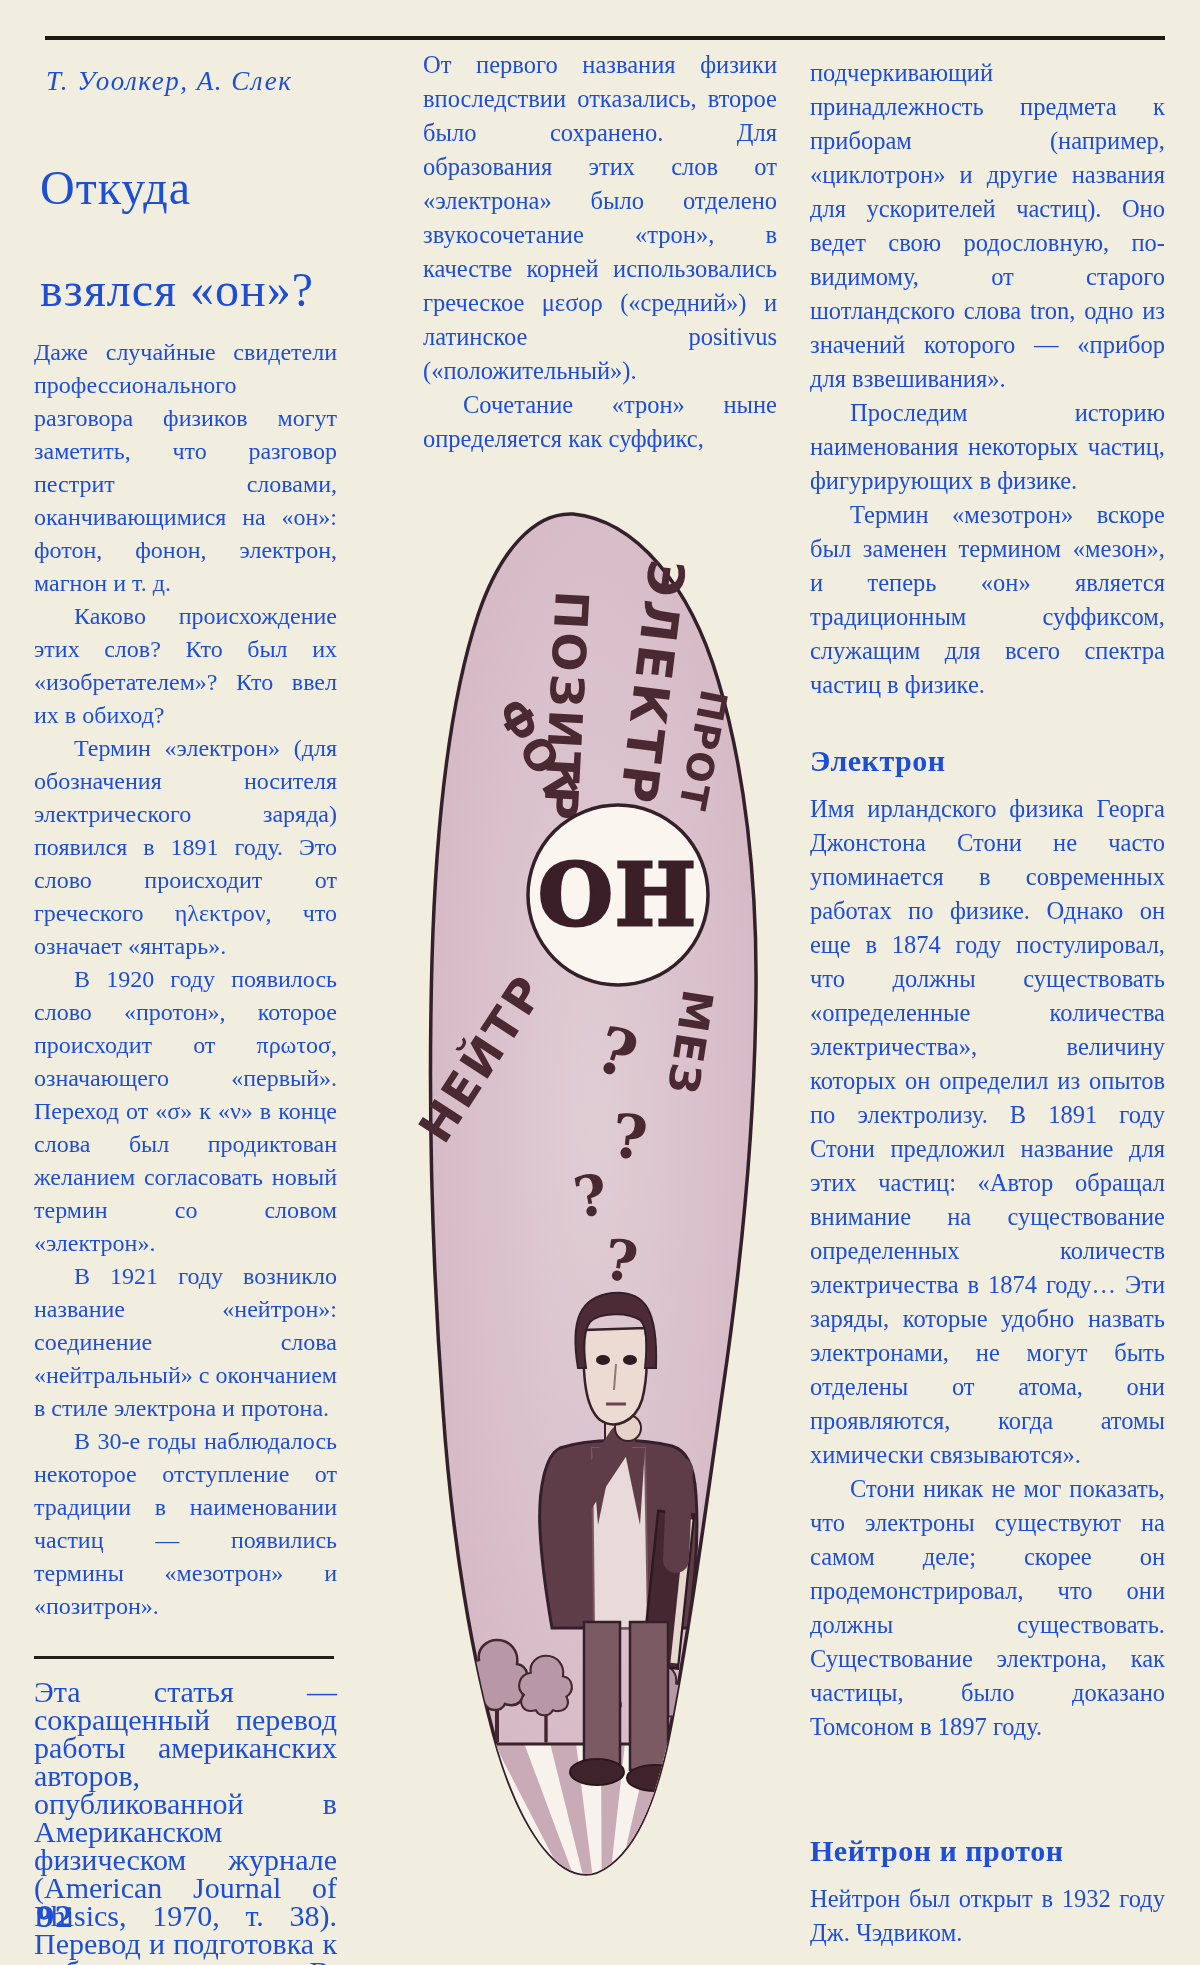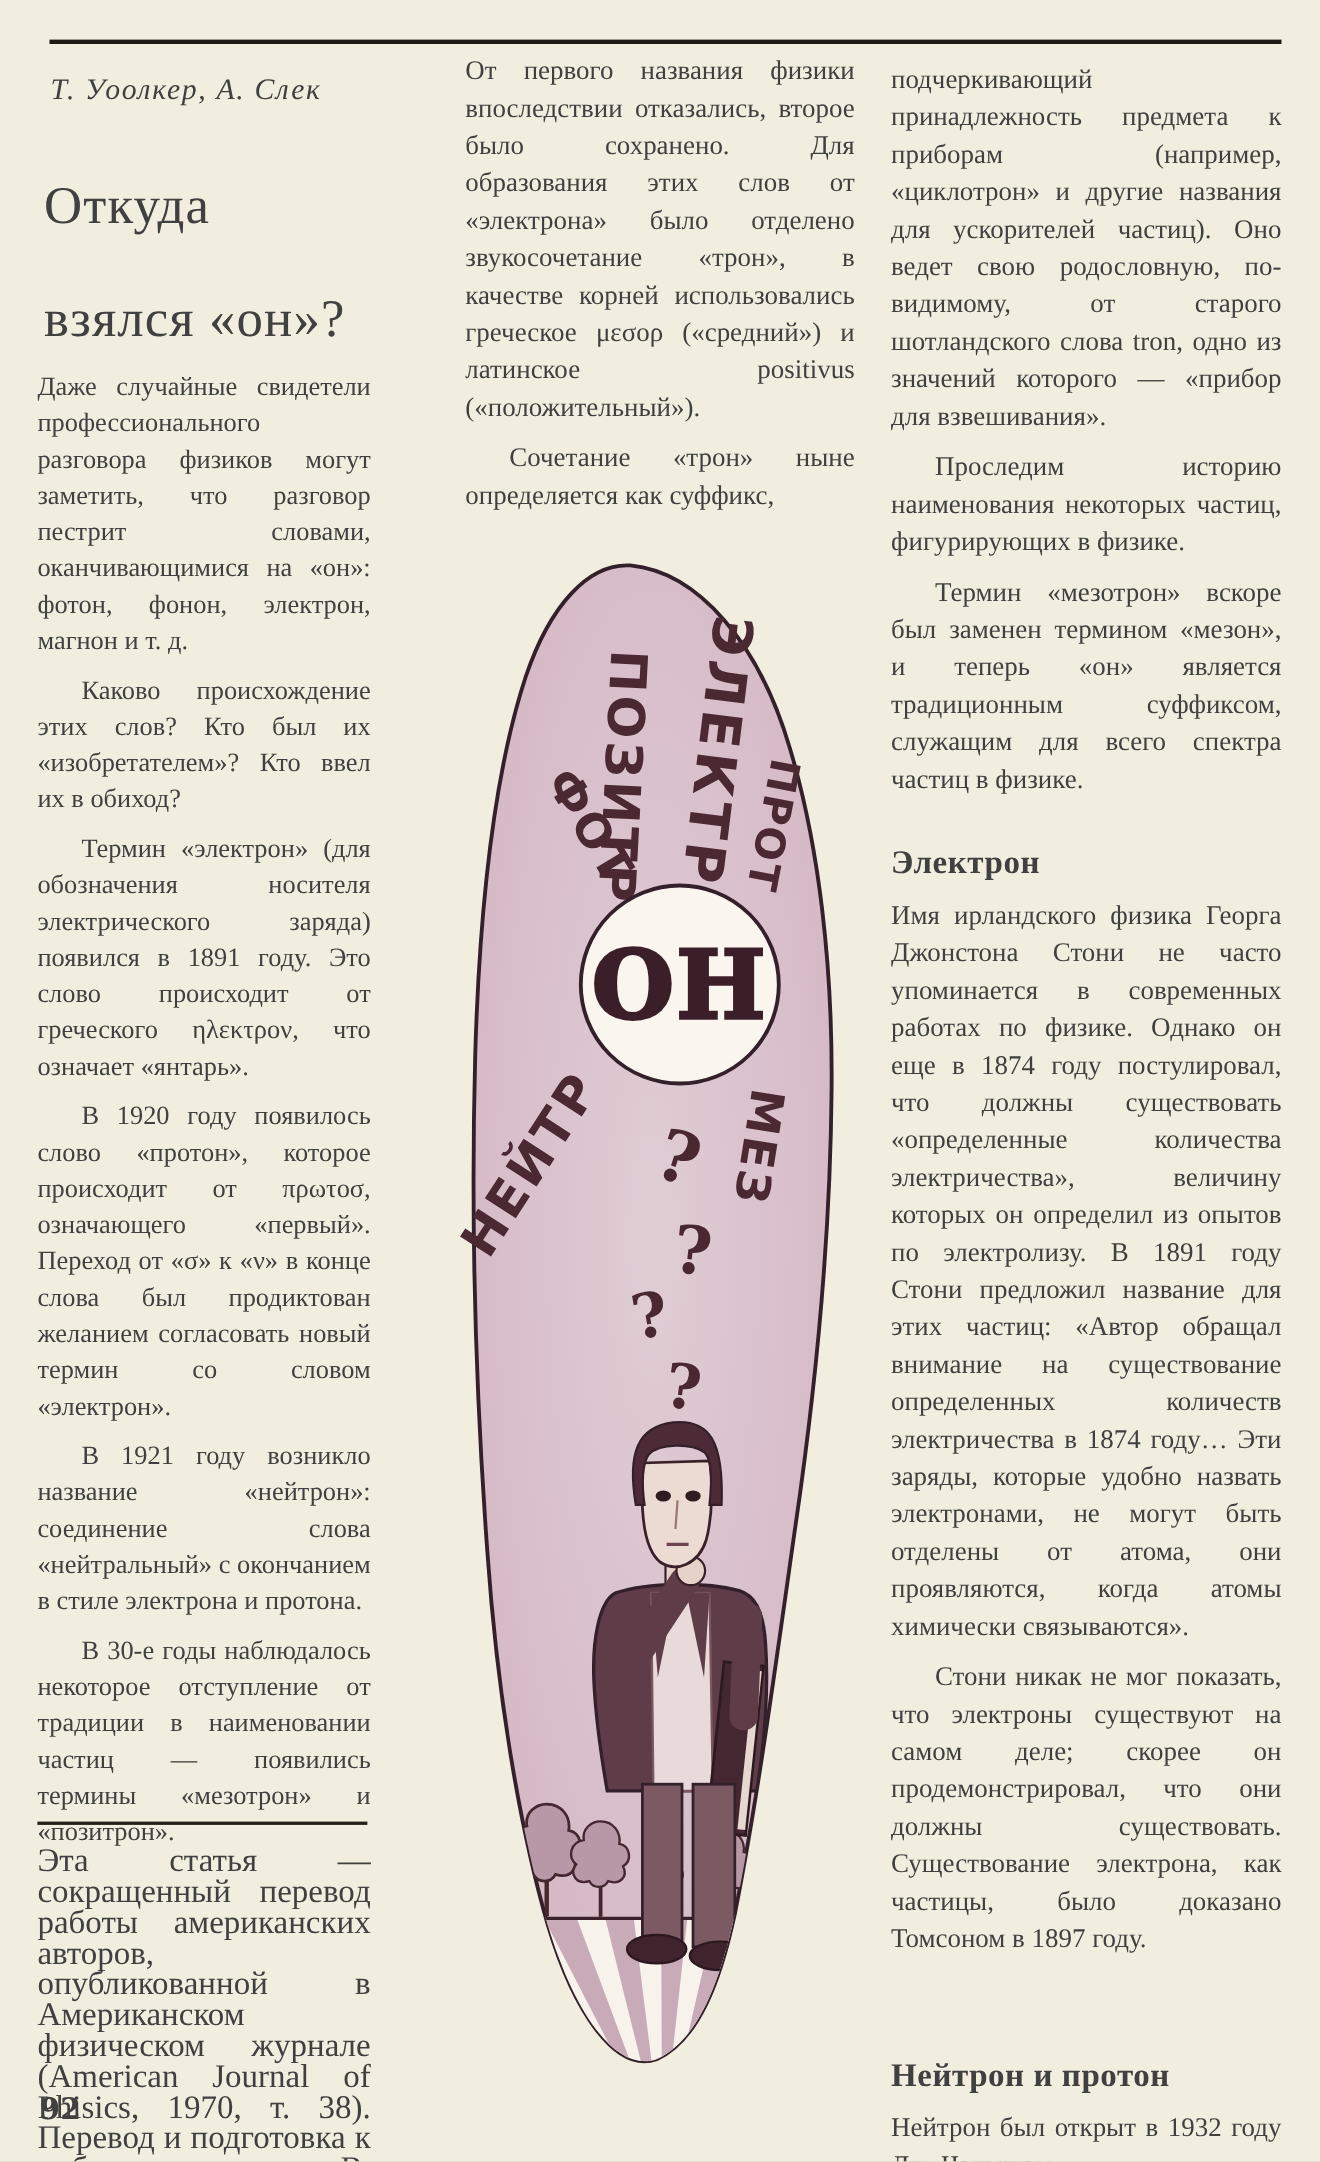--- a/index.html
+++ b/index.html
@@ -1,35 +1,35 @@
 <!DOCTYPE html>
 <html lang="ru"><head>
 <meta charset="utf-8">
 <style>
   * { margin:0; padding:0; box-sizing:border-box; }
   html,body { background:#d8d4c4; }
   .page {
     position:relative; width:1200px; height:1965px;
     background:#f2eedf; overflow:hidden;
-    font-family:"Liberation Serif", serif; color:#404040;
+    font-family:"Liberation Serif", serif; color:#1d4ed8;
   }
   .top-rule { position:absolute; left:45px; top:36px; width:1120px; height:4px; background:#1f1a14; }
   .authors {
     position:absolute; left:46px; top:66px;
     font-style:italic; font-size:27px; letter-spacing:1.5px; white-space:nowrap;
   }
   .title { position:absolute; left:40px; top:162px; font-weight:normal; letter-spacing:1px; }
   .title .tl { display:block; font-size:48px; line-height:52px; }
   .title .tl2 { margin-top:50px; }
   .col { position:absolute; text-align:justify; }
   .col p { text-align:justify; }
   .col-left  { left:34px;  top:336px; width:303px; font-size:24px;   line-height:33px; }
   .col-mid   { left:423px; top:48px;  width:354px; font-size:24.5px; line-height:34px; }
   .col-right { left:810px; top:56px;  width:355px; font-size:24.5px; line-height:34px; }
-  .indent { text-indent:40px;margin-top:12px; }
+  .indent { text-indent:40px; }
   .section-h { font-size:30px; font-weight:bold; text-align:left; margin:42px 0 14px 0; letter-spacing:0.5px; }
   .section-h.second { margin-top:90px; }
   .footnote-rule { position:absolute; left:34px; top:1656px; width:300px; height:3px; background:#241f18; }
   .footnote {
     position:absolute; left:34px; top:1678px; width:303px;
     font-size:30px; line-height:28px; text-align:justify;
   }
   .page-number { position:absolute; left:36px; top:1902px; font-family:"DejaVu Serif", serif; font-weight:bold; font-size:27px; }
   .illustration { position:absolute; left:370px; top:480px; width:420px; height:1430px; }
   .ill-word { font-family:"DejaVu Sans", sans-serif; font-weight:bold; fill:#4b2933; }

